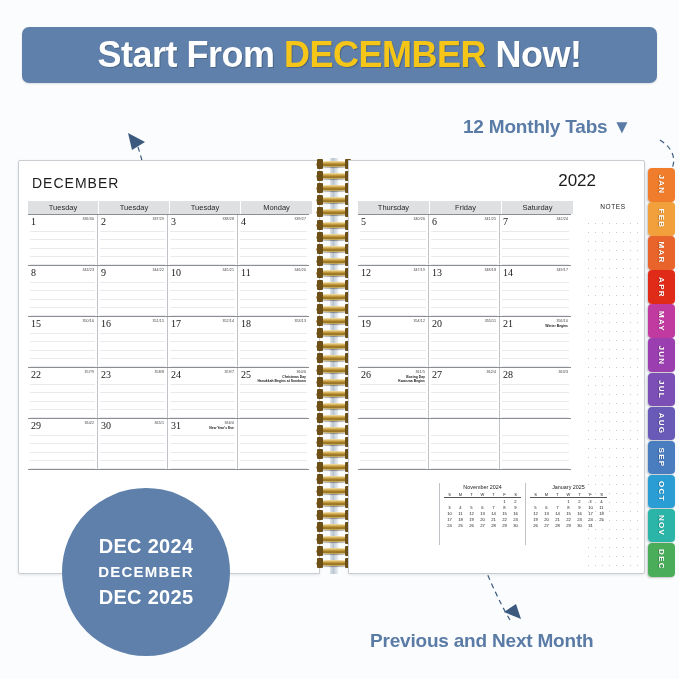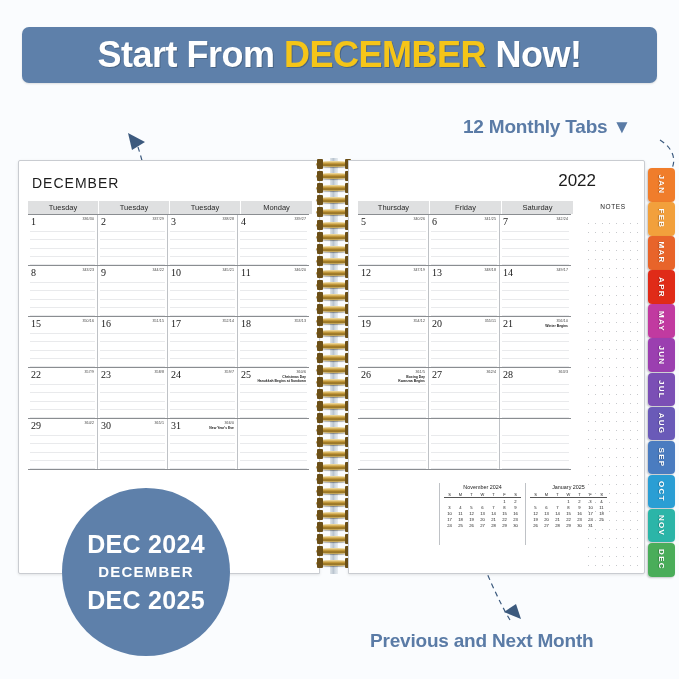--- a/index.html
+++ b/index.html
@@ -146,21 +146,21 @@
   }
   .mini thead th{border-bottom:.6px solid #555;font-size:4px;}
 
   
   .badge{
     position:absolute;left:62px;top:488px;width:168px;height:168px;
     background:#5e80aa;border-radius:50%;
     display:flex;flex-direction:column;align-items:center;justify-content:center;
     color:#fff;
   }
-  .badge .b1,.badge .b3{font-size:25px;font-weight:bold;letter-spacing:.3px;line-height:1.12;}
+  .badge .b1,.badge .b3{font-size:20px;font-weight:bold;letter-spacing:.3px;line-height:1.12;}
   .badge .b2{font-size:15px;font-weight:bold;letter-spacing:1.2px;line-height:1.9;}
 
   
   .tabs{position:absolute;left:648px;top:168px;width:27px;}
   .tab{
     height:33.5px;margin-bottom:0.6px;border-radius:4px 4px 4px 4px;
     display:flex;align-items:center;justify-content:center;
     box-shadow:-1px 1px 2px rgba(0,0,0,.22);
     position:relative;
   }

